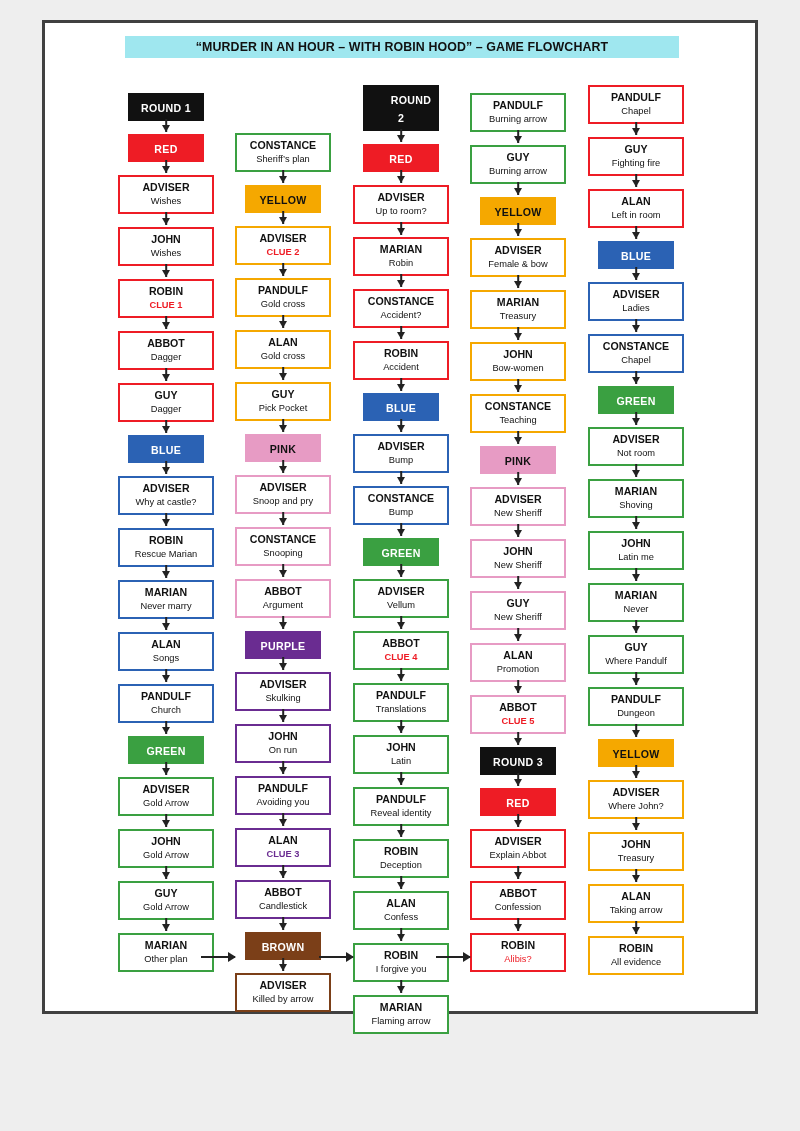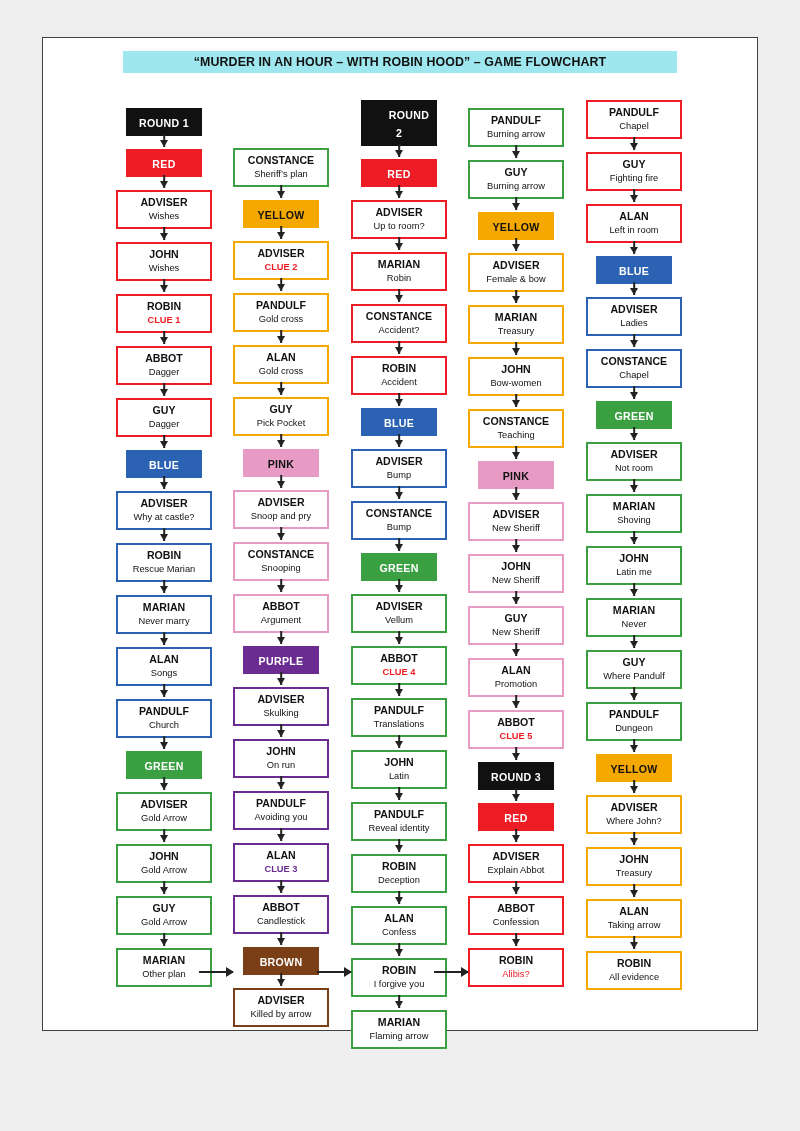--- a/index.html
+++ b/index.html
@@ -11,25 +11,25 @@
   #page {
     position: relative;
     width: 800px;
     height: 1131px;
     background: #eeeeee;
     overflow: hidden;
   }
   #sheet {
     position: absolute;
     left: 42px;
-    top: 37px;
+    top: 20px;
     width: 716px;
     height: 994px;
     background: #ffffff;
-    border: 1px solid #404040;
+    border: 3px solid #404040;
     box-sizing: border-box;
   }
   #title-banner {
     position: absolute;
     left: 80px;
     top: 13px;
     width: 554px;
     height: 22px;
     background: #9fe7ef;
     display: flex;

